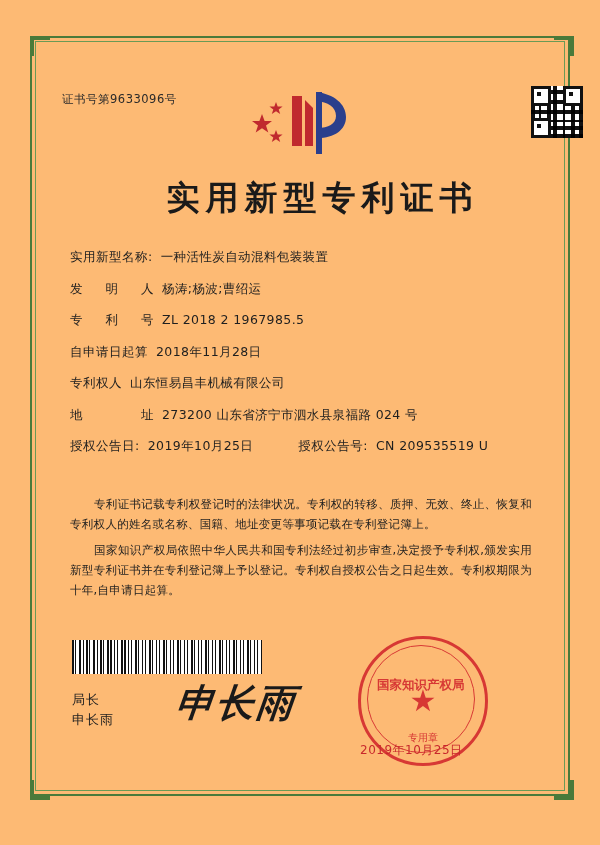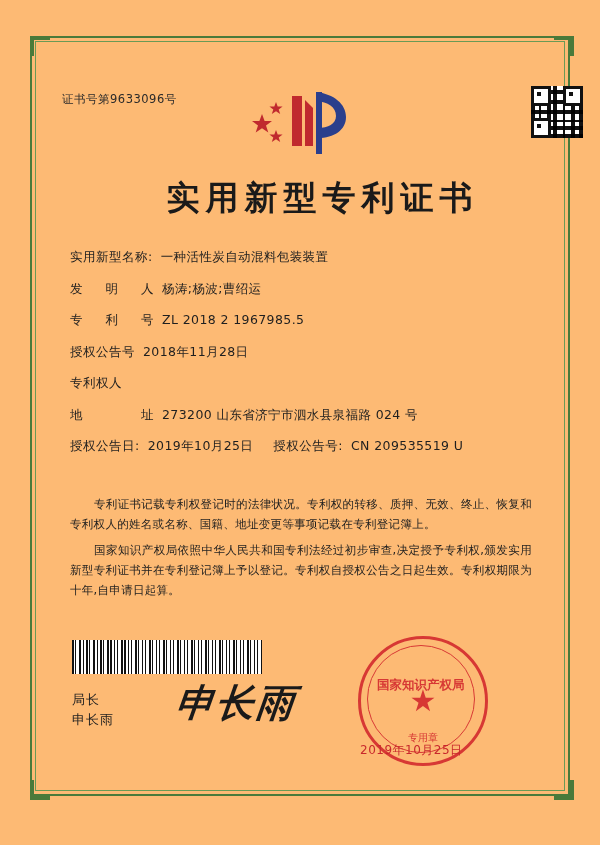--- a/index.html
+++ b/index.html
@@ -142,21 +142,21 @@
     text-align-last: justify;
   }
   .field-value {
     margin-left: 8px;
     letter-spacing: 0.4px;
   }
   .field-row.split {
     justify-content: flex-start;
   }
   .field-row .right-part {
-    margin-left: 20px;
+    margin-left: 45px;
     display: flex;
     align-items: flex-end;
   }
 
   
   .paras {
     position: absolute;
     left: 70px;
     top: 494px;
     width: 462px;
@@ -346,26 +346,27 @@
       <span class="field-label spread">发明人</span>
       <span class="field-value">杨涛;杨波;曹绍运</span>
     </div>
 
     <div class="field-row">
       <span class="field-label spread">专利号</span>
       <span class="field-value">ZL 2018 2 1967985.5</span>
     </div>
 
     <div class="field-row">
-      <span class="field-label">授权公告号</span>
+      <span class="field-label">自申请日起算</span>
       <span class="field-value">2018年11月28日</span>
     </div>
 
     <div class="field-row">
       <span class="field-label">专利权人</span>
+      <span class="field-value">山东恒易昌丰机械有限公司</span>
     </div>
 
     <div class="field-row">
       <span class="field-label spread">地址</span>
       <span class="field-value">273200 山东省济宁市泗水县泉福路 024 号</span>
     </div>
 
     <div class="field-row split">
       <span class="field-label">授权公告日:</span>
       <span class="field-value">2019年10月25日</span>

